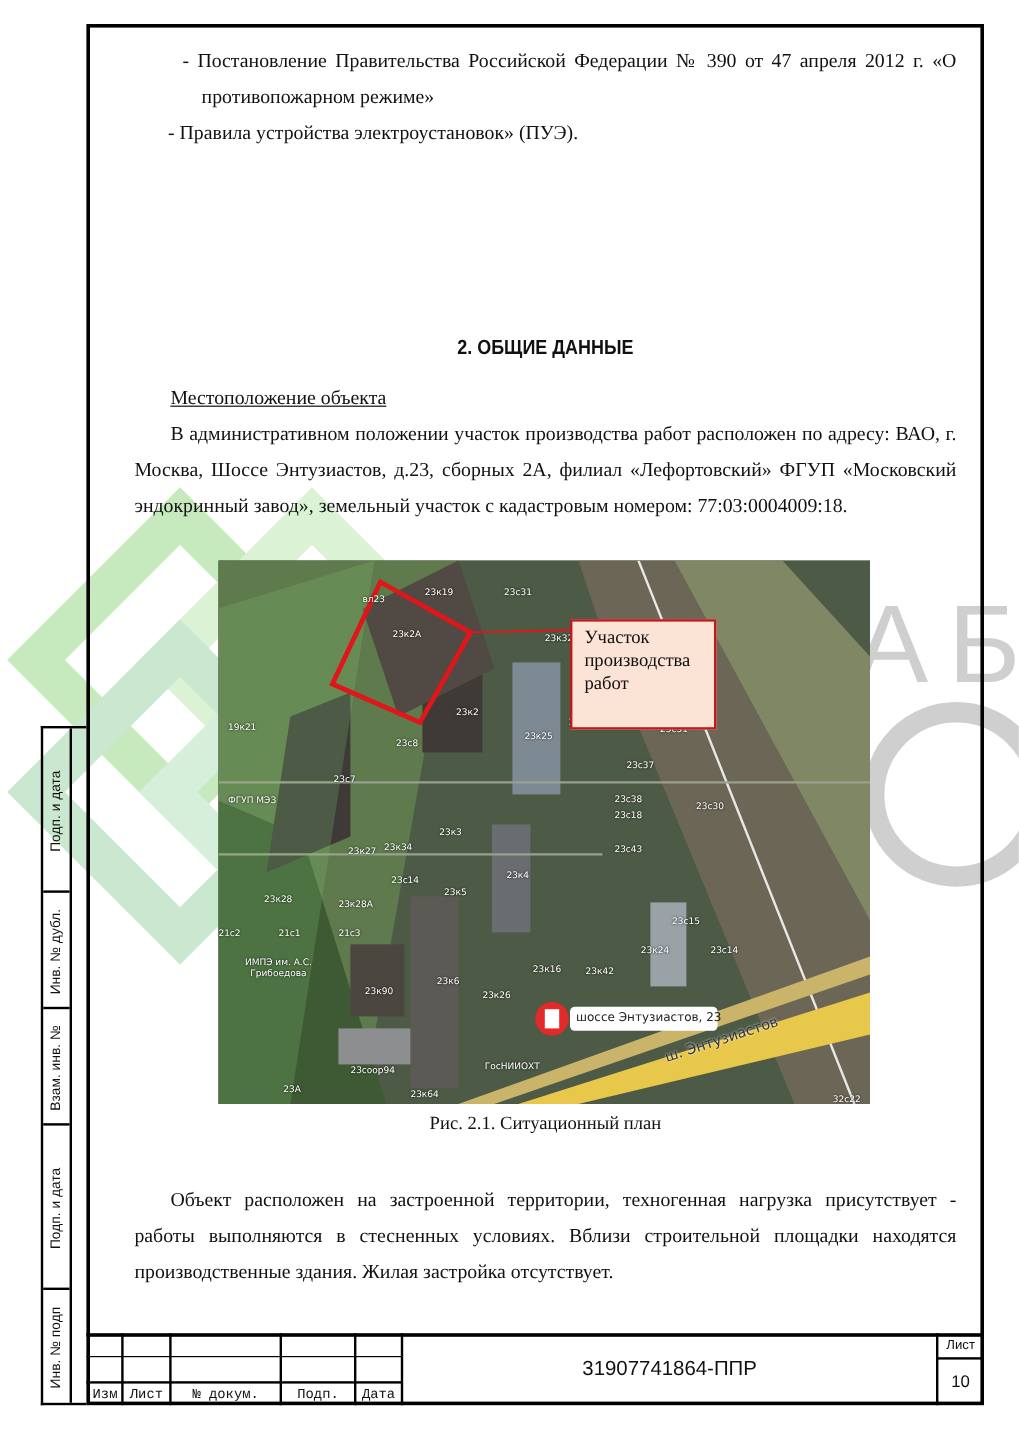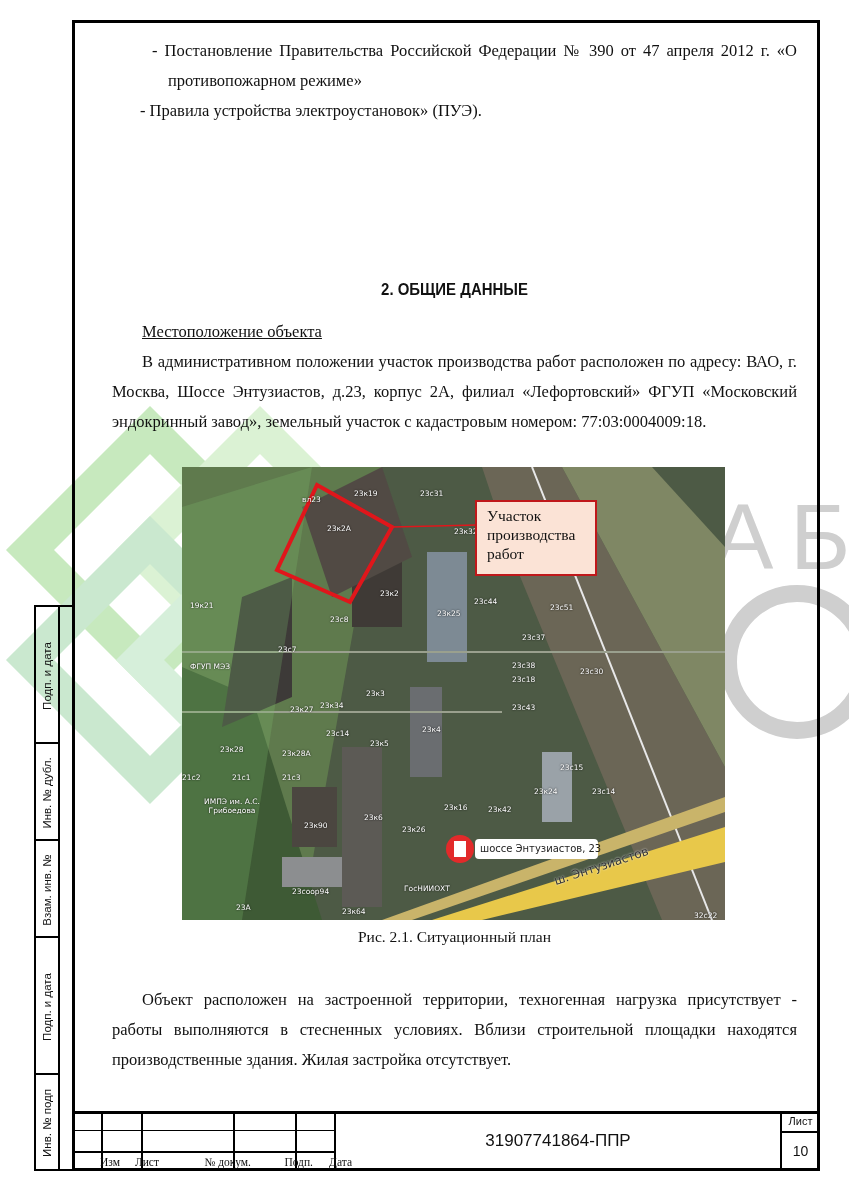--- a/index.html
+++ b/index.html
@@ -10,32 +10,32 @@
   .wm-diamonds { left:0; top:380px; width:420px; height:460px; opacity:.55; }
   .wm-letters { position:absolute; color:#cfcfcf; font-family:"Liberation Sans", sans-serif; pointer-events:none; }
   .content { position:absolute; left:112px; top:36px; width:685px; font-size:16.5px; line-height:30px; }
   .p { text-align:justify; text-indent:30px; margin:0; }
   .li { margin:0; text-align:justify; }
   .li .hang { display:block; padding-left:56px; text-indent:-16px; }
   .title { position:absolute; left:112px; top:280px; width:685px; text-align:center; font-family:"Liberation Sans", sans-serif; font-weight:bold; font-size:17px; transform:scaleX(.88); }
   .subhead { text-decoration:underline; }
   .map { position:absolute; left:182px; top:467px; width:543px; height:453px; overflow:hidden;
          background:#4a5a3e; }
-  .callout { position:absolute; left:475px; top:500px; width:122px; height:76px; background:#fbe3d6; border:2px solid #c0181b; box-sizing:border-box; padding:4px 10px; font-size:15.5px; line-height:19px; }
+  .callout { position:absolute; left:475px; top:516px; width:122px; height:92px; background:#fbe3d6; border:2px solid #c0181b; box-sizing:border-box; padding:4px 10px; font-size:15.5px; line-height:19px; }
   .caption { position:absolute; left:112px; top:928px; width:685px; text-align:center; font-size:15.5px; }
   .para2 { position:absolute; left:112px; top:985px; width:685px; font-size:16.5px; line-height:30px; }
   
   .side { position:absolute; left:34px; top:605px; width:38px; height:566px; border:2px solid #000; border-right:none; box-sizing:border-box; }
   .side-cell { position:absolute; left:0; width:22px; border-bottom:2px solid #000; box-sizing:border-box; }
   .side-col2 { position:absolute; left:22px; top:0; width:14px; height:100%; border-left:2px solid #000; }
   .vtext { position:absolute; left:0; width:22px; display:flex; align-items:center; justify-content:center; }
   .vtext span { transform:rotate(-90deg); white-space:nowrap; font-family:"Liberation Sans", sans-serif; font-size:11.5px; }
   .stamp { position:absolute; left:72px; top:1111px; width:748px; height:60px; border-top:3px solid #000; }
   .sline { position:absolute; background:#000; }
-  .slabel { position:absolute; font-family:Liberation Serif, serif; font-size:11.5px; text-align:right; top:1155px; height:15px; line-height:15px;padding-left:18px; }
+  .slabel { position:absolute; font-family:Liberation Mono, monospace; font-size:11.5px; text-align:center; top:1155px; height:15px; line-height:15px; }
   .docnum { position:absolute; left:335px; top:1131px; width:446px; text-align:center; font-family:"Liberation Sans", sans-serif; font-size:17px; }
   .sheet-lbl { position:absolute; left:781px; top:1115px; width:39px; text-align:center; font-family:"Liberation Sans", sans-serif; font-size:11px; }
   .sheet-num { position:absolute; left:781px; top:1143px; width:39px; text-align:center; font-family:"Liberation Sans", sans-serif; font-size:14px; }
   .maplbl { position:absolute; font-family:"DejaVu Sans", sans-serif; font-size:7.5px; color:#fff; text-shadow:0 0 2px #000; white-space:nowrap; }
 </style>
 </head>
 <body>
 
 <svg class="watermark wm-diamonds" viewBox="0 0 420 460">
   <g fill="none" stroke-width="34" stroke-linejoin="miter">
@@ -56,21 +56,21 @@
   <p class="li">
       <span class="hang">- Постановление Правительства Российской Федерации № 390 от 47 апреля 2012 г. «О противопожарном режиме»</span>
     </p>
   <p class="li" style="padding-left:28px;">- Правила устройства электроустановок» (ПУЭ).</p>
 </div>
 
 <div class="title">2.  ОБЩИЕ ДАННЫЕ</div>
 
 <div class="content" style="top:317px;">
   <p class="p subhead">Местоположение объекта</p>
-  <p class="p">В административном положении участок производства работ расположен по адресу: ВАО, г. Москва, Шоссе Энтузиастов, д.23, корпус 2А, филиал «Лефортовский» ФГУП «Московский эндокринный завод», земельный участок с кадастровым номером: 77:03:0004009:18.</p>
+  <p class="p">В административном положении участок производства работ расположен по адресу: ВАО, г. Москва, Шоссе Энтузиастов, д.23, сборных 2А, филиал «Лефортовский» ФГУП «Московский эндокринный завод», земельный участок с кадастровым номером: 77:03:0004009:18.</p>
 </div>
 
 <div class="map">
   <svg width="543" height="453" viewBox="0 0 543 453" style="position:absolute;left:0;top:0;">
     <rect width="543" height="453" fill="#4d5a45"></rect>
     <polygon points="0,0 200,0 120,453 0,453" fill="#5f7a4d"></polygon>
     <polygon points="0,200 70,230 140,453 0,453" fill="#3e5a35"></polygon>
     <polygon points="300,0 380,0 543,300 543,453 480,453 330,90" fill="#6b6656"></polygon>
     <polygon points="380,0 470,0 543,80 543,300" fill="#7f8764"></polygon>
     <line x1="350" y1="0" x2="530" y2="453" stroke="#e8e8e8" stroke-width="2"></line>

